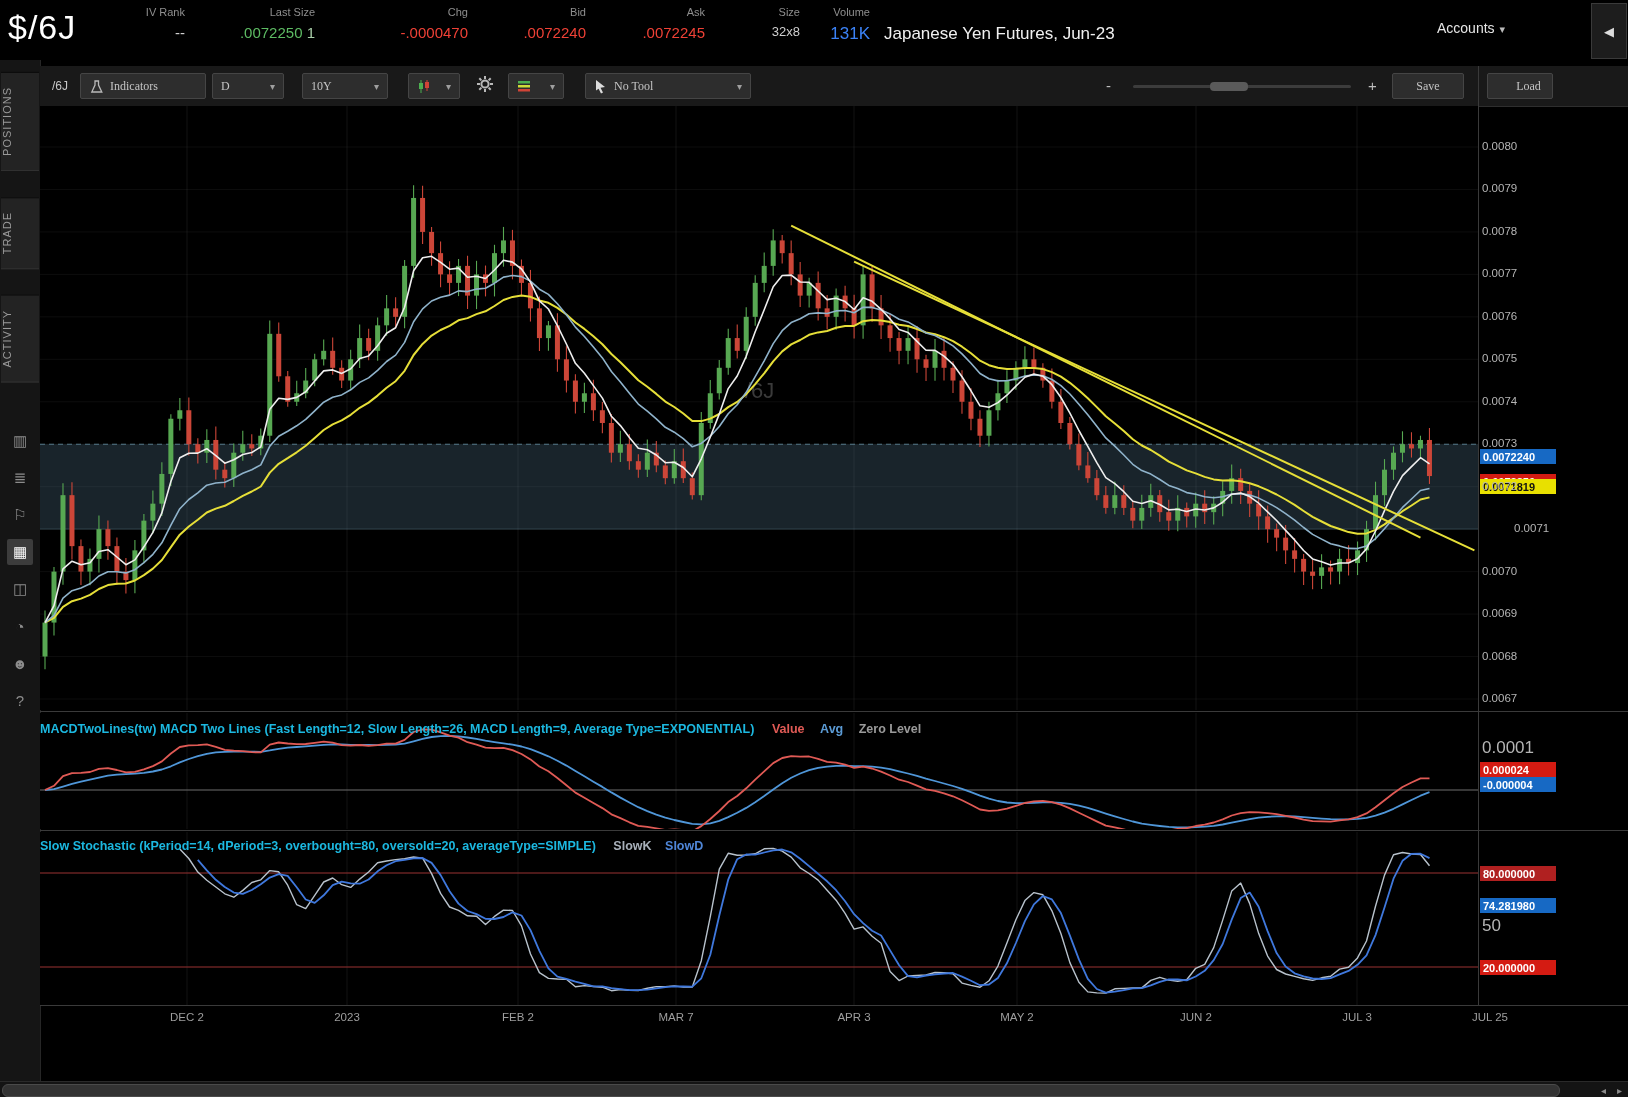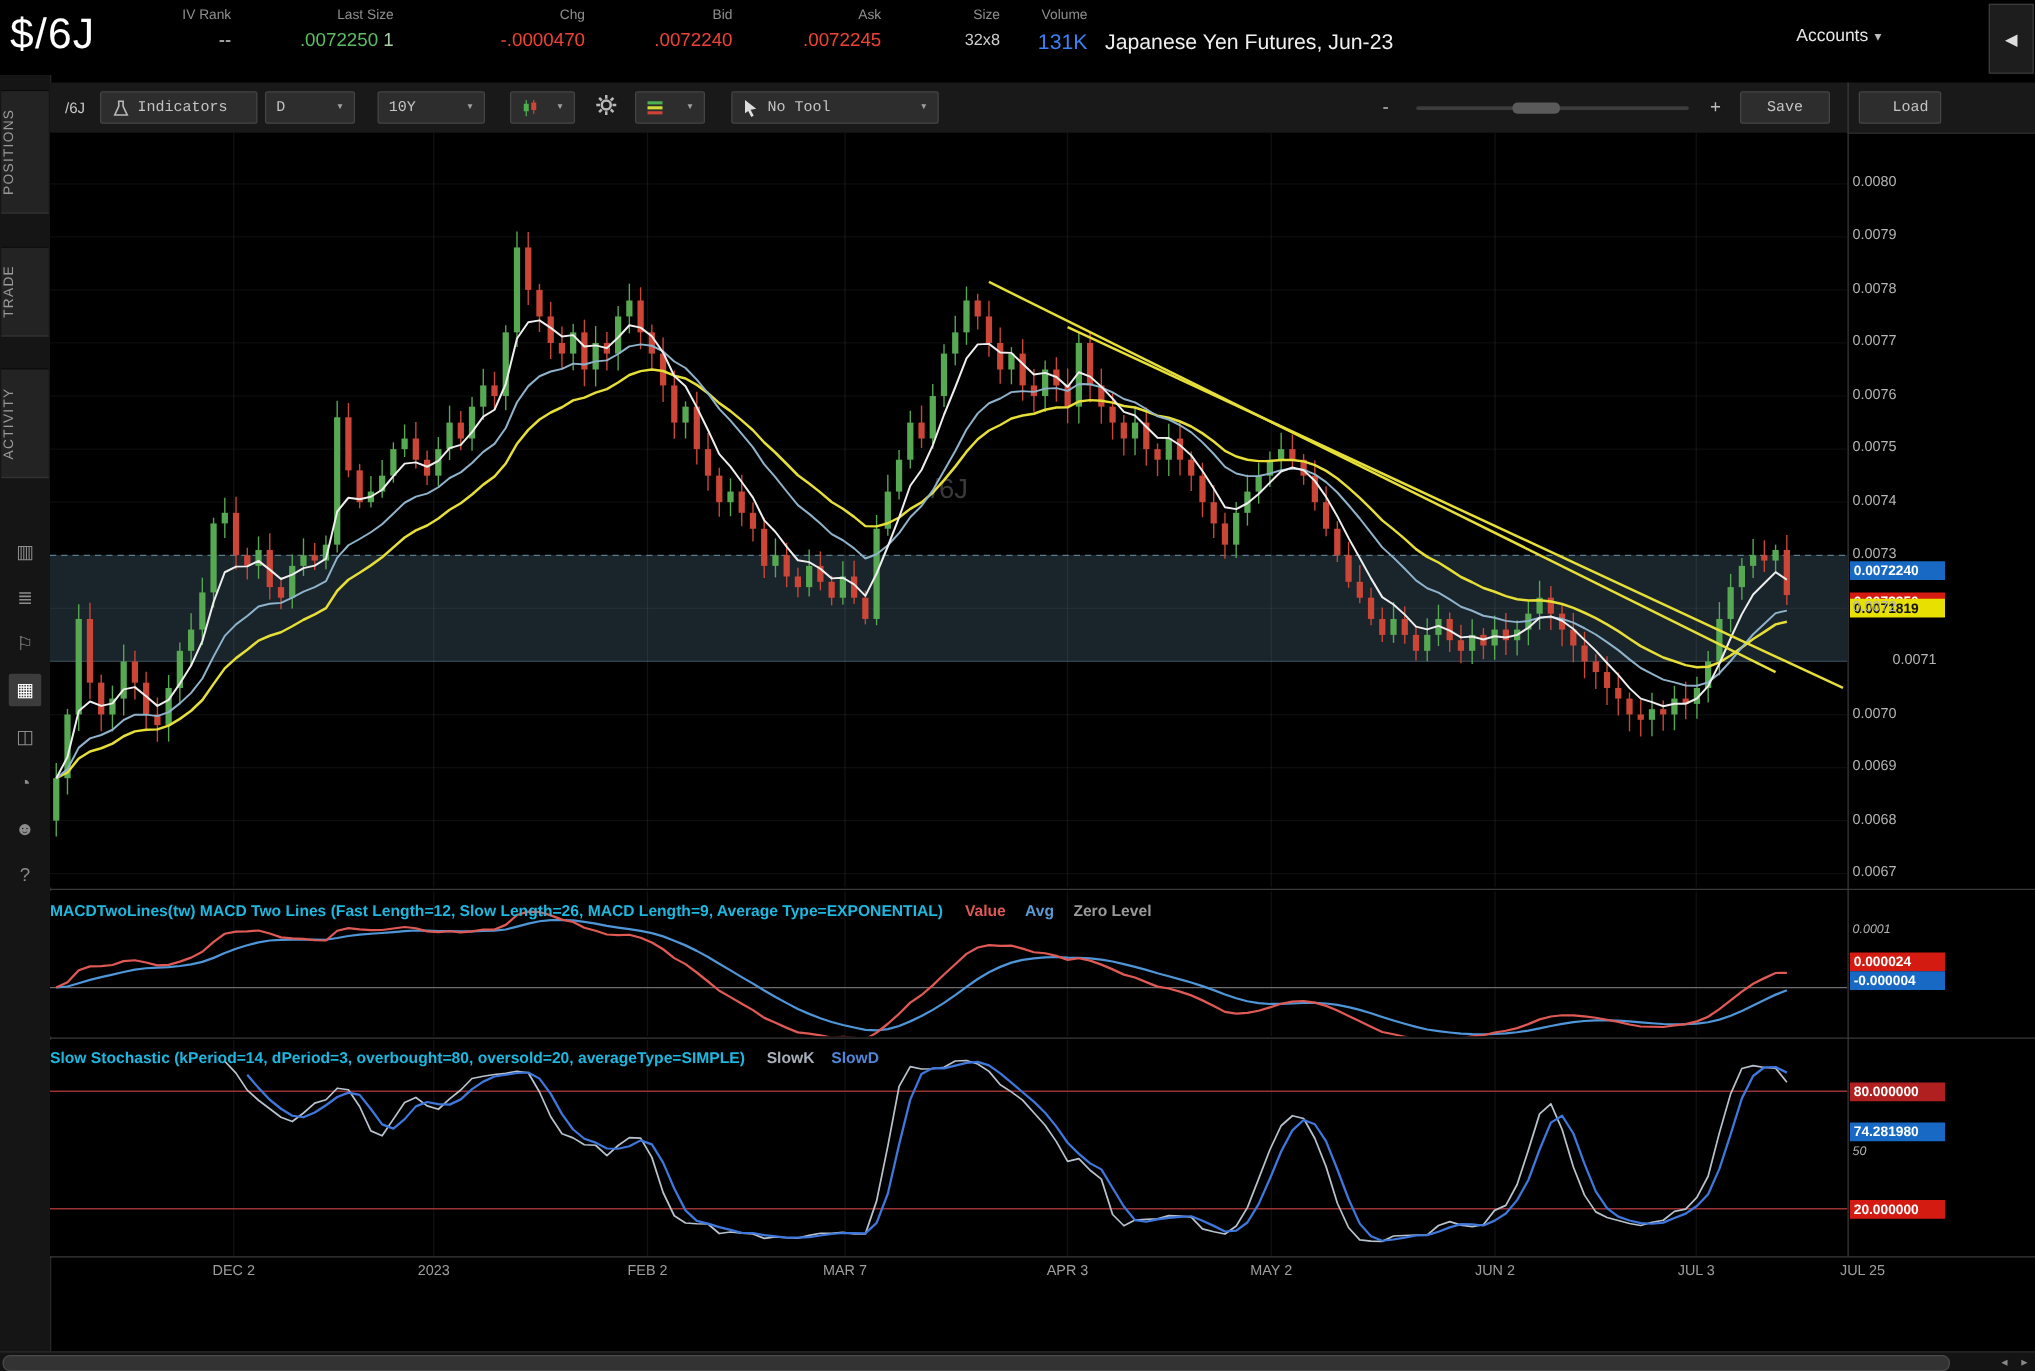--- a/index.html
+++ b/index.html
@@ -25,21 +25,21 @@
   #stabs{padding-top:12px;display:flex;flex-direction:column;align-items:center;}
   #sicons{position:absolute;left:0;top:368px;width:40px;display:flex;flex-direction:column;align-items:center;}
   .sicon{width:26px;height:26px;margin-bottom:11px;color:#8c8c8c;font-size:15px;display:flex;align-items:center;
     justify-content:center;cursor:pointer;border-radius:2px;}
   .sicon.active{background:#3c3c3c;color:#fff;}
   
   #toolbar{position:absolute;left:40px;top:66px;width:1588px;height:40px;background:#191919;border-bottom:1px solid #2e2e2e;}
   .tb-sym{position:absolute;left:12px;top:13px;font-size:12px;color:#c8c8c8;}
   .tb-btn{position:absolute;top:7px;height:26px;background:#2d2d2d;border:1px solid #454545;border-radius:2px;
     color:#c4c4c4;font-size:12px;display:flex;align-items:center;padding:0 8px;cursor:pointer;box-sizing:border-box;
-    font-family:Liberation Mono, monospace;}
+    font-family:Liberation Serif, serif;}
   .tb-btn .caret{margin-left:auto;padding-left:8px;font-size:10px;color:#9f9f9f;}
   .tb-icon{margin-right:6px;display:inline-flex;}
   .tb-plain{position:absolute;top:11px;color:#bdbdbd;font-size:15px;cursor:pointer;}
   #zoom-track{position:absolute;left:1093px;top:19px;width:218px;height:3px;background:#3c3c3c;border-radius:2px;cursor:pointer;}
   #zoom-thumb{position:absolute;left:77px;top:-3px;width:38px;height:9px;background:#5a5a5a;border-radius:4px;cursor:grab;}
   
   .panel-svg{position:absolute;left:40px;background:#000;display:block;}
   .sep{position:absolute;left:40px;width:1588px;height:1px;background:#3a3a3a;}
   #axis-border{position:absolute;left:1478px;top:66px;width:1px;height:939px;background:#3a3a3a;}
   
@@ -48,21 +48,21 @@
   .panel-legend{position:absolute;left:40px;font-size:12.5px;font-weight:bold;white-space:nowrap;}
   .panel-legend .t{color:#1cb8e0;}
   .lg-val{color:#e05a55;margin-left:14px;} .lg-avg{color:#5b9bd5;margin-left:12px;}
   .lg-zero{color:#9a9a9a;margin-left:12px;} .lg-k{color:#a8b0ba;margin-left:14px;} .lg-d{color:#4f86d8;margin-left:10px;}
   
   #right-axis{position:absolute;left:1480px;top:0;width:148px;height:1097px;}
   .tick{position:absolute;left:2px;font-size:11.5px;color:#b5b5b5;}
   .badge{position:absolute;left:0;width:70px;font-size:11px;font-weight:bold;padding:1.5px 3px;color:#fff;white-space:nowrap;}
   .b-blue{background:#1769c4;} .b-red{background:#d41b12;} .b-yellow{background:#e8e000;color:#111;}
   .b-dred{background:#b02020;}
-  .axlab{position:absolute;left:2px;font-size:10px;color:#b5b5b5;font-style:italic;}
+  .axlab{position:absolute;left:2px;font-size:17px;color:#b5b5b5;}
   
   #time-axis{position:absolute;left:0;top:1008px;width:1628px;height:22px;}
   .tlabel{position:absolute;top:3px;width:70px;margin-left:-35px;text-align:center;font-size:11.5px;color:#9e9e9e;}
   
   #scrollbar{position:absolute;left:0;top:1081px;width:1628px;height:16px;background:#141414;border-top:1px solid #2a2a2a;}
   #scroll-thumb{position:absolute;left:2px;top:2px;width:1556px;height:11px;background:#333;border:1px solid #4a4a4a;border-radius:6px;cursor:grab;}
   .scroll-arrow{position:absolute;top:1px;width:15px;height:14px;color:#8a8a8a;font-size:10px;display:flex;align-items:center;justify-content:center;cursor:pointer;}
 </style>
 </head>
 <body>

